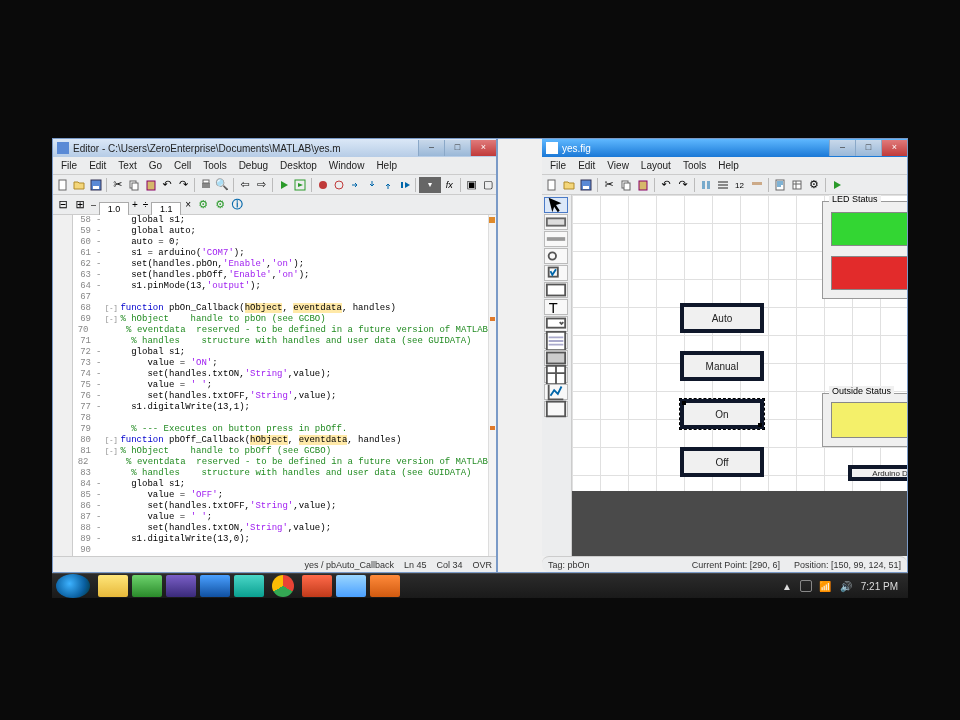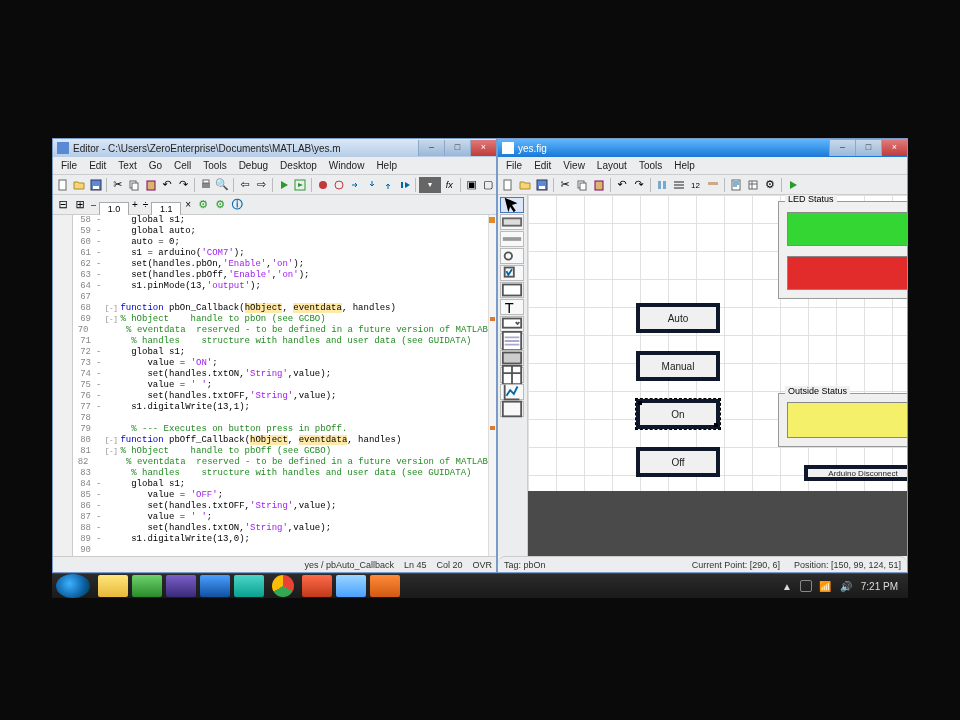--- a/index.html
+++ b/index.html
@@ -140,21 +140,21 @@
   display:flex; align-items:center; font-size:9px; color:#333;
   padding: 0 4px; gap: 10px;
 }
 .editor-status .sflex { flex:1; }
 .msg-strip {
   width: 8px; background:#f4f4f4; border-left:1px solid #ddd;
   position:relative;
 }
 .msg-strip .mk { position:absolute; right:1px; width:5px; height:4px; background:#e07a2a; }
 
-.guide-win { flex:1; }
+.guide-win { flex:1;padding-left:44px; }
 .guide-body { flex:1; display:flex; min-height:0; }
 .palette {
   width: 30px; background:#ecedee; border-right:1px solid #ccc;
   display:flex; flex-direction:column; padding:2px 2px; gap:1px;
 }
 .pbtn {
   width:24px; height:16px;
   border:1px solid #bbb; background:#f8f8f8;
   display:flex; align-items:center; justify-content:center;
 }
@@ -372,21 +372,21 @@
           <div style="position:absolute;top:2px;right:1px;width:6px;height:6px;background:#e08a2a"></div>
           <div class="mk" style="top:30%"></div>
           <div class="mk" style="top:62%"></div>
         </div>
       </div>
 
       <div class="editor-status">
         <span class="sflex"></span>
         <span>yes / pbAuto_Callback</span>
         <span>Ln  45</span>
-        <span>Col  20</span>
+        <span>Col  34</span>
         <span>OVR</span>
       </div>
     </div>
 
     <div class="window guide-win">
       <div class="titlebar tblue" style="color:#fff">
         <span class="ticon" style="background:#fff"></span>
         <span>yes.fig</span>
         <div class="winbtns">
           <div class="winbtn">–</div>

